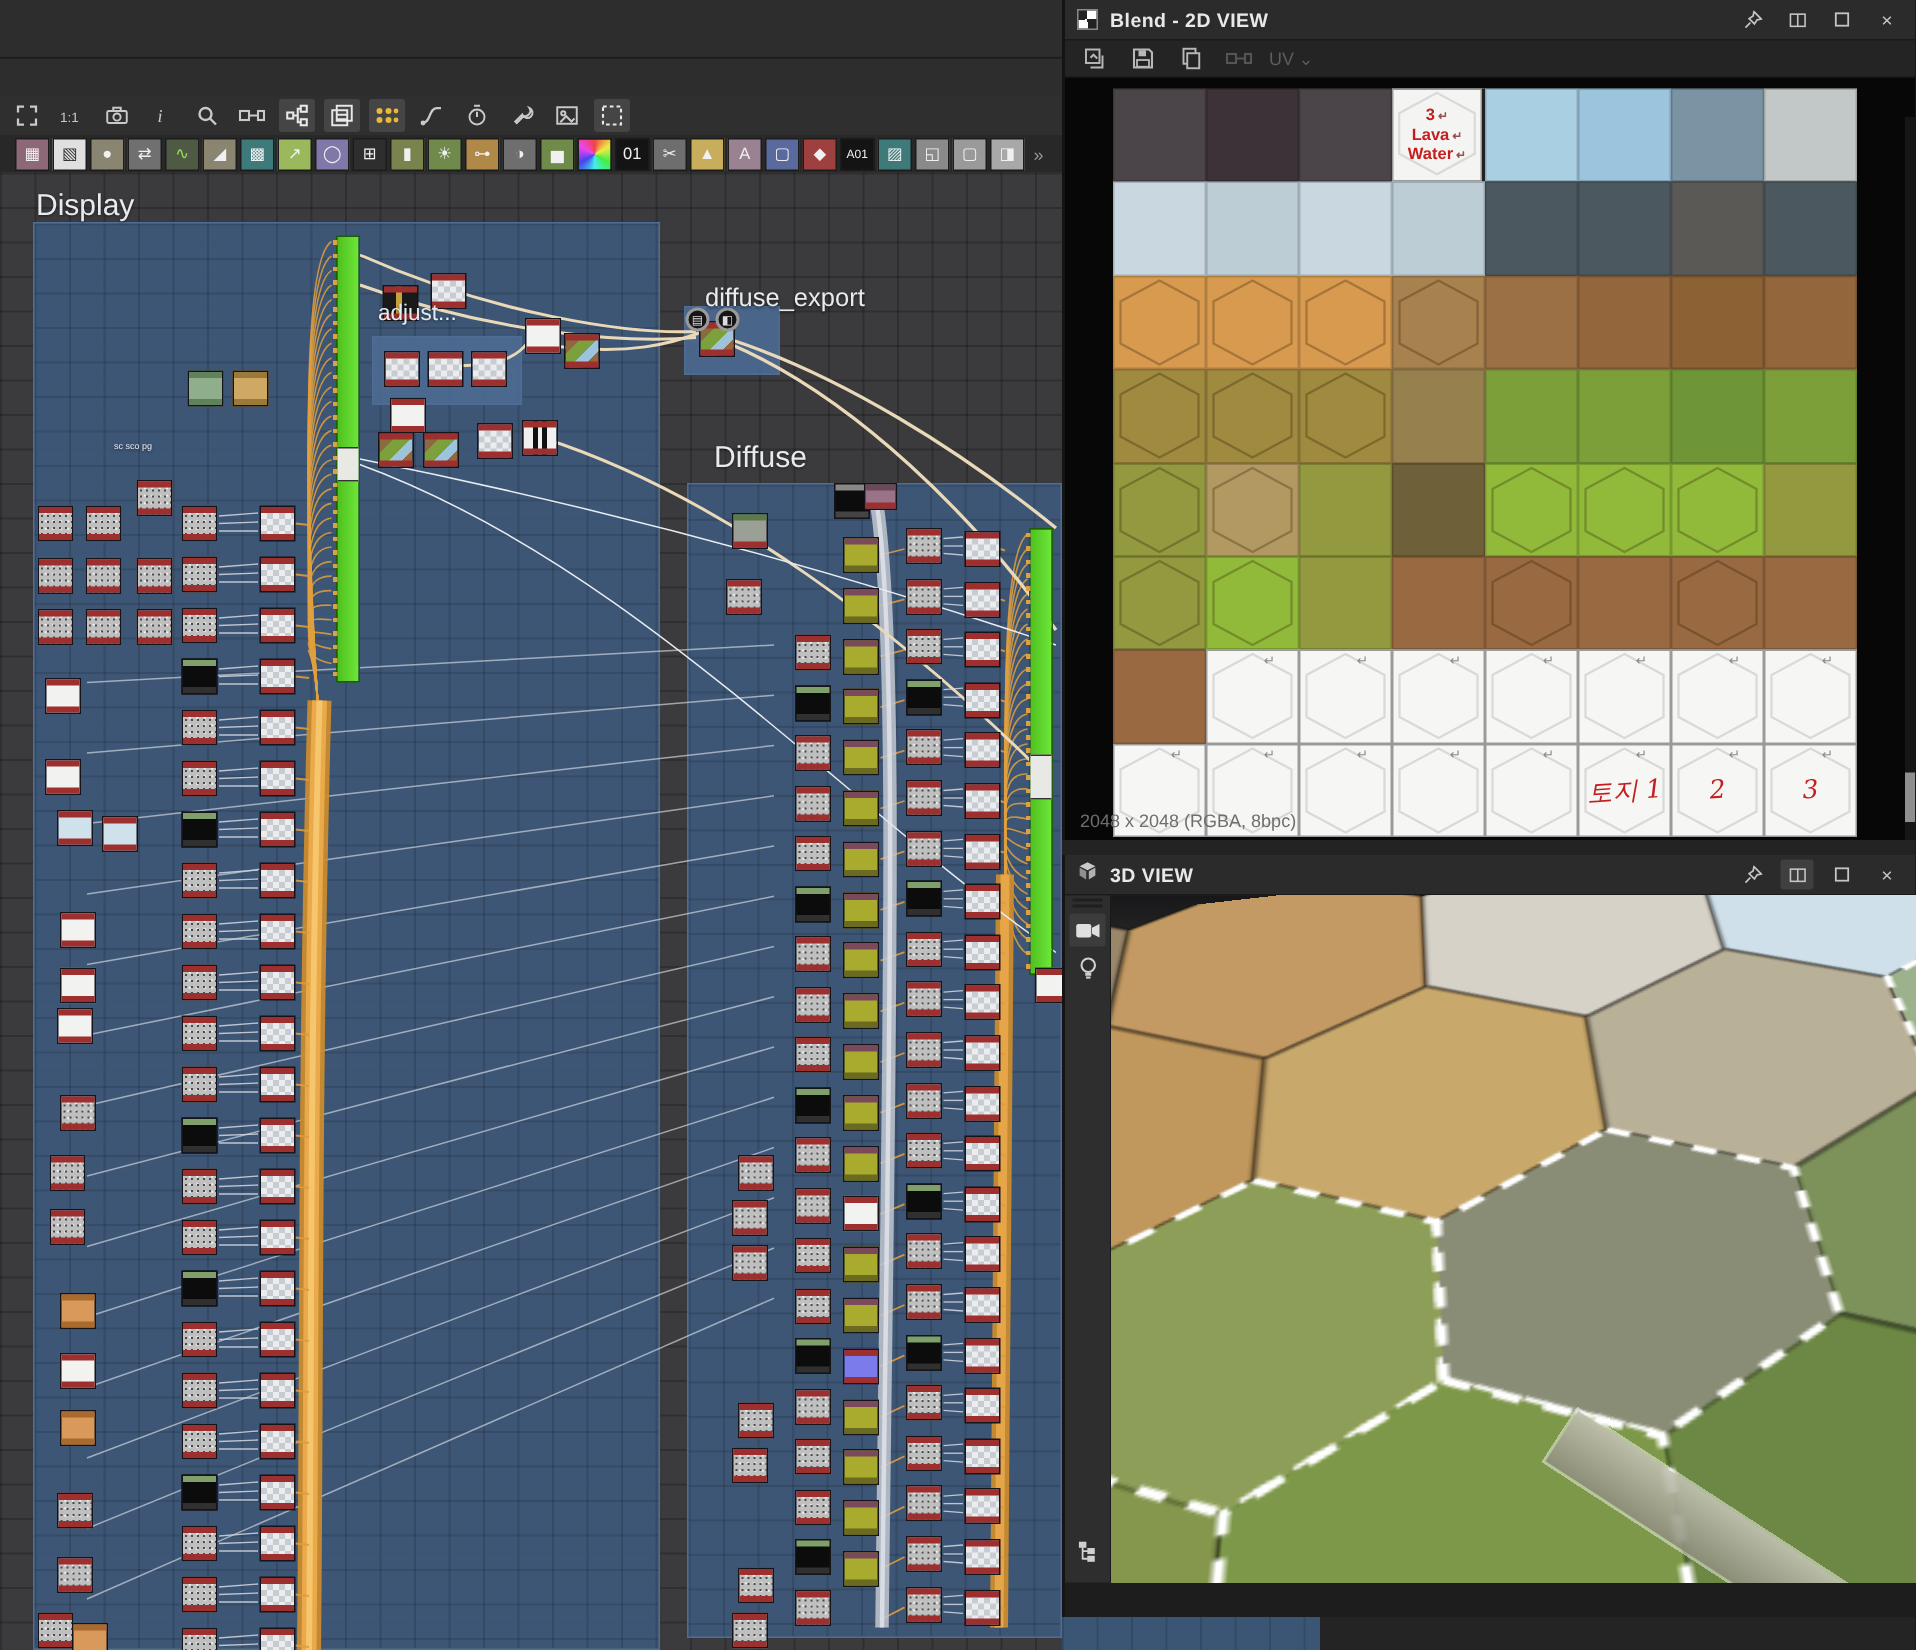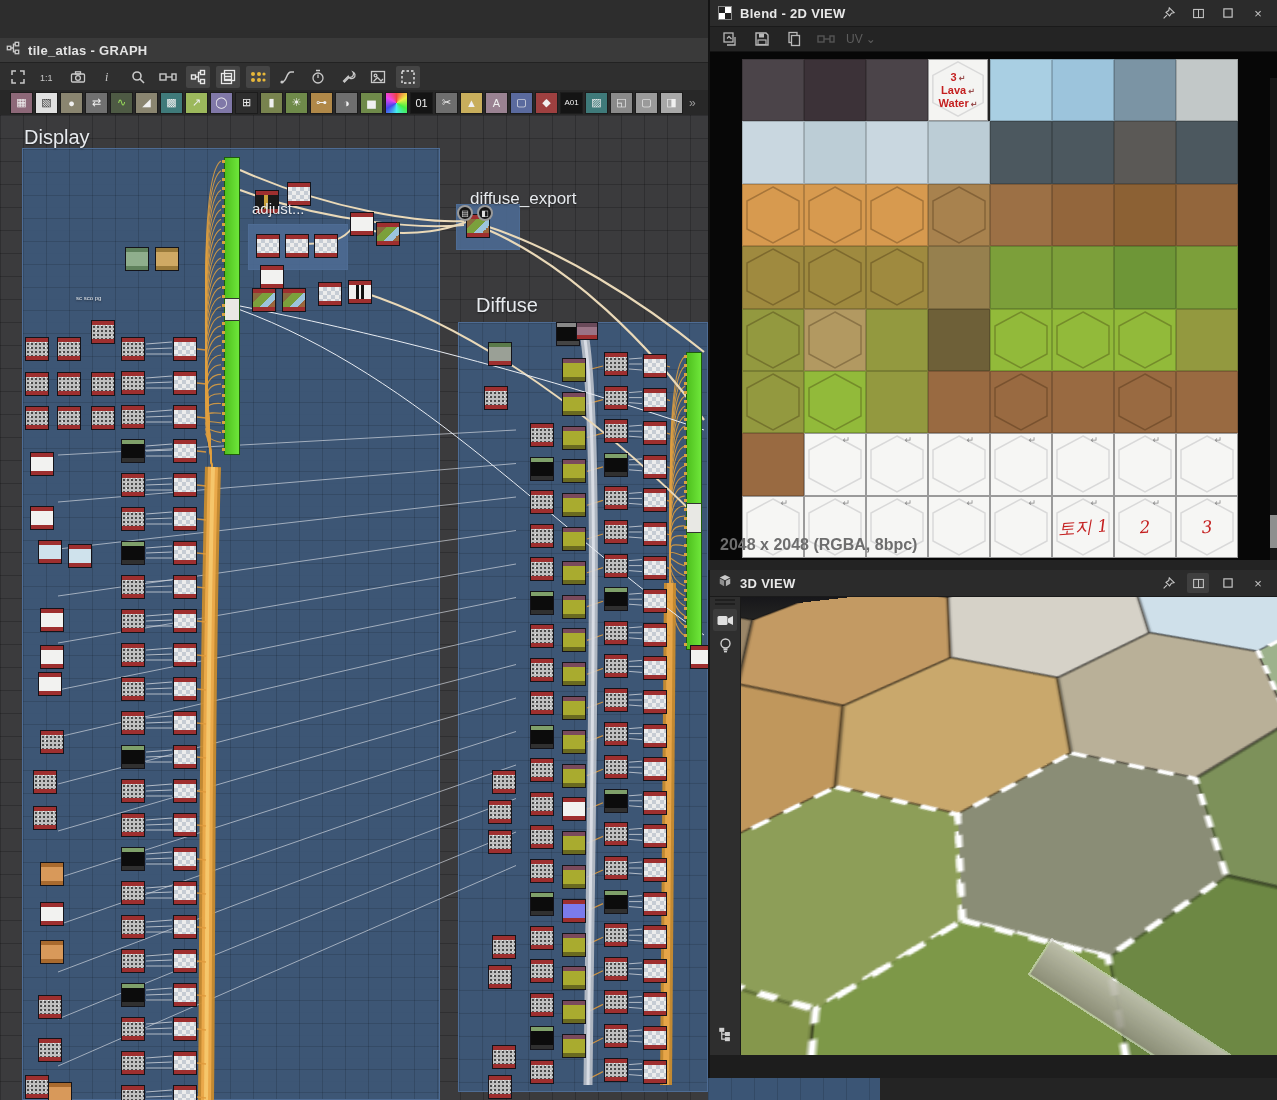--- a/index.html
+++ b/index.html
@@ -81,21 +81,21 @@
   .tile.t-lava{background-image:repeating-linear-gradient(58deg,transparent 0 8px,rgba(225,70,20,.75) 8px 9.5px),
       repeating-linear-gradient(-35deg,transparent 0 11px,rgba(255,120,30,.55) 11px 12px),
       radial-gradient(rgba(0,0,0,.4) 1px,transparent 1.2px);background-size:auto,auto,4px 4px;}
   .tile.t-ice-crack{background-image:repeating-linear-gradient(62deg,transparent 0 9px,rgba(60,110,150,.6) 9px 10px),
       repeating-linear-gradient(-28deg,transparent 0 12px,rgba(70,120,160,.5) 12px 13px);}
   .tile.t-dirt-crack{background-image:repeating-linear-gradient(70deg,transparent 0 7px,rgba(35,18,4,.55) 7px 8px),
       repeating-linear-gradient(-20deg,transparent 0 9px,rgba(35,18,4,.45) 9px 10px);}
   .note-lines{position:absolute;inset:0;display:flex;flex-direction:column;align-items:center;justify-content:center;gap:1px;
       color:var(--ink);font-size:11px;font-weight:bold;}
   .note-lines .rmk{font-size:8px;color:#9a5050;margin-left:2px;}
-  #status2d{position:absolute;left:10px;bottom:6px;color:#6e6e6e;font-size:16px;font-weight:bold;}
+  #status2d{position:absolute;left:10px;bottom:6px;color:#6e6e6e;font-size:12px;}
   #edge-strip{position:absolute;right:0;top:26px;width:7px;height:534px;background:#161616;}
   #edge-thumb{position:absolute;right:0;top:437px;width:7px;height:33px;background:#8f8f8f;}
   
   #view3d{position:absolute;left:708px;top:570px;width:569px;height:508px;background:#1d1d1d;border-left:2px solid #141414;box-sizing:border-box;}
   #view3d-menu{height:24px;background:#2c2c2c;display:flex;align-items:center;gap:20px;padding-left:16px;border-bottom:1px solid #191919;}
   #view3d-menu .mi{color:#c6c6c6;font-size:12px;}
   #view3d-body{position:relative;height:458px;display:flex;}
   #view3d-sidebar{position:relative;width:30px;background:#2e2e2e;border-right:1px solid #191919;flex:0 0 auto;}
   #view3d-sidebar .grip{height:2px;background:#1f1f1f;margin:2px 5px;}
   .sbtn{width:24px;height:22px;margin:4px auto;display:flex;align-items:center;justify-content:center;border-radius:2px;}
@@ -112,33 +112,20 @@
   #bottom-strip .bluebit{position:absolute;left:0;top:0;width:172px;height:22px;background:rgba(61,88,122,.95);
       background-image:linear-gradient(90deg,rgba(0,0,0,.13) 1px,transparent 1px);background-size:23px 23px;}
 </style>
 </head>
 <body>
 
 <div id="app">
 
   <div id="graph-panel">
     <div id="top-strip"></div>
-    <div id="graph-titlebar">
-      <span>
-        <svg width="14" height="14" viewBox="0 0 16 16">
-            <g stroke="#c9c9c9" stroke-width="1.5" fill="none">
-        <rect x="1.5" y="6" width="4" height="4"></rect>
-              <rect x="10.5" y="1.5" width="4" height="4"></rect>
-        <rect x="10.5" y="10.5" width="4" height="4"></rect>
-              <path d="M5.5 8h3M8.5 8V3.5h2M8.5 8v4.5h2"></path>
-            </g>
-          </svg>
-      </span>
-      <span class="ttl">tile_atlas - GRAPH</span>
-    </div>
     <div id="graph-toolbar-main">
         <div class="tbtn">
           <svg width="16" height="16" viewBox="0 0 16 16">
             <path d="M2 6V2h4M10 2h4v4M14 10v4h-4M6 14H2v-4" stroke="#c9c9c9" stroke-width="1.5" fill="none"></path>
           </svg>
         </div>
         <div class="tbtn">
           <svg width="20" height="14" viewBox="0 0 20 14">
             <text x="2" y="11" fill="#c9c9c9" font-size="9" font-family="sans-serif">1:1</text>
           </svg>

